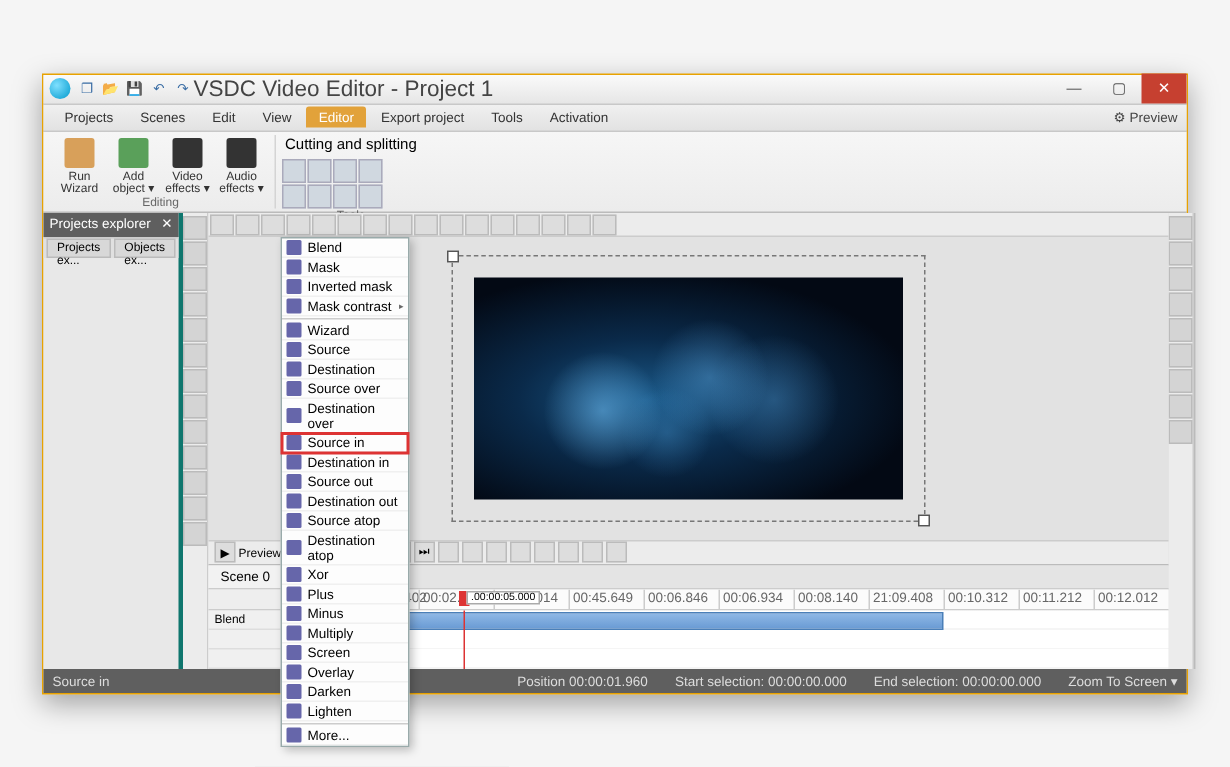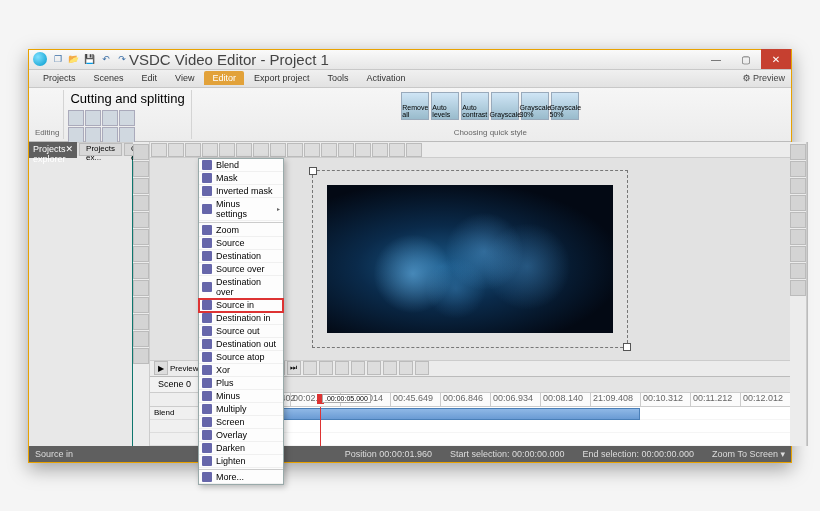--- a/index.html
+++ b/index.html
@@ -23,21 +23,21 @@
 .rgroup:last-child{border-right:none}
 .rbig{display:flex;flex-direction:column;align-items:center;width:36px;padding-top:2px}
 .rbig .ic{width:20px;height:20px;background:#6b8fb5;border-radius:2px;margin-bottom:2px}
 .rbig .lab{font-size:8px;color:#333;text-align:center;line-height:1}
 .rsmall{display:flex;flex-wrap:wrap;width:76px;gap:1px;padding-top:3px}
 .rsmall span{width:16px;height:16px;background:#d0d8e0;border:1px solid #aab;font-size:8px;display:flex;align-items:center;justify-content:center}
 .rgrp-label{font-size:8px;color:#666;margin-top:auto;padding-bottom:2px}
 .thumbs{display:flex;gap:2px;padding-top:2px}
 .thumb{width:28px;height:28px;background:linear-gradient(#cfe5f5,#9bc);border:1px solid #9ab;font-size:7px;display:flex;align-items:flex-end;justify-content:center;line-height:1;padding-bottom:1px}
 .mainrow{flex:1;display:flex;min-height:0}
-.leftpanel{width:104px;background:#e8e8e8;border-right:1px solid #0f766e;display:flex;flex-direction:row}
+.leftpanel{width:104px;background:#e8e8e8;border-right:3px solid #0f766e;display:flex;flex-direction:column}
 .panelhead{height:16px;background:#5f5f5f;color:#fff;font-size:9px;padding:2px 4px;display:flex;justify-content:space-between}
 .tree{padding:4px;font-size:9px;color:#333;background:#fff;flex:1}
 .tree .t1{padding-left:0}
 .tree .t2{padding-left:14px}
 .vtb{width:18px;background:#ececec;border-right:1px solid #ccc;display:flex;flex-direction:column;gap:1px;padding-top:2px}
 .vtb span{width:16px;height:16px;margin:0 auto;background:#d4d4d4;border:1px solid #bbb;font-size:8px}
 .center{flex:1;display:flex;flex-direction:column;background:#e0e0e0;position:relative}
 .ctoptb{height:16px;background:#ececec;display:flex;gap:1px;padding:1px;border-bottom:1px solid #ccc}
 .ctoptb span{width:16px;height:14px;background:#ddd;border:1px solid #bbb}
 .canvaswrap{flex:1;background:#e2e2e2;display:flex;align-items:center;justify-content:center;position:relative}
@@ -110,48 +110,55 @@
     <span class="mitem active">Editor</span>
     <span class="mitem">Export project</span>
     <span class="mitem">Tools</span>
     <span class="mitem">Activation</span>
     <span class="spacer"></span>
     <span class="opt">⚙ <span>Preview</span></span>
   </div>
 
   <div class="ribbon">
     <div class="rgroup">
+      <div style="display:flex">
+        <div class="rbig">
+            <div class="ic" style="background:#d8a05a"></div>
+            <div class="lab">Run Wizard</div>
+          </div>
+        <div class="rbig">
+            <div class="ic" style="background:#5aa05a"></div>
+            <div class="lab">Add object ▾</div>
+          </div>
+        <div class="rbig">
+            <div class="ic" style="background:#333"></div>
+            <div class="lab">Video effects ▾</div>
+          </div>
+        <div class="rbig">
+            <div class="ic" style="background:#333"></div>
+            <div class="lab">Audio effects ▾</div>
+          </div>
+      </div>
       <div class="rgrp-label">Editing</div>
     </div>
     <div class="rgroup">
       <div style="display:flex;flex-direction:column">
-        <div style="font-size:13px;padding:1px 2px">Cutting and splitting</div>
+        <div style="font-size:10px;padding:1px 2px">Cutting and splitting</div>
         <div class="rsmall">
           <span></span>
             <span></span>
             <span></span>
             <span></span>
           <span></span>
             <span></span>
             <span></span>
             <span></span>
         </div>
       </div>
       <div class="rgrp-label">Tools</div>
-    </div>
-    <div class="rgroup" style="flex:1">
-      <div class="thumbs">
-        <div class="thumb">Remove all</div>
-        <div class="thumb">Auto levels</div>
-        <div class="thumb">Auto contrast</div>
-        <div class="thumb">Grayscale</div>
-        <div class="thumb">Grayscale 30%</div>
-        <div class="thumb">Grayscale 50%</div>
-      </div>
-      <div class="rgrp-label">Choosing quick style</div>
     </div>
   </div>
 
   <div class="mainrow">
     <div class="leftpanel">
       <div class="panelhead">
           <span>Projects explorer</span>
           <span>✕</span>
         </div>
       <div class="tabsbottom">
@@ -207,27 +214,27 @@
             <div class="dditem">
               <span class="ddic"></span>
               <span class="ddname">Mask</span>
             </div>
             <div class="dditem">
               <span class="ddic"></span>
               <span class="ddname">Inverted mask</span>
             </div>
             <div class="dditem">
               <span class="ddic"></span>
-              <span class="ddname">Minus settings</span>
+              <span class="ddname">Mask contrast</span>
               <span class="ddarrow">▸</span>
             </div>
             <div class="ddsep"></div>
             <div class="dditem">
               <span class="ddic"></span>
-              <span class="ddname">Zoom</span>
+              <span class="ddname">Wizard</span>
             </div>
             <div class="dditem">
               <span class="ddic"></span>
               <span class="ddname">Source</span>
             </div>
             <div class="dditem">
               <span class="ddic"></span>
               <span class="ddname">Destination</span>
             </div>
             <div class="dditem">
@@ -250,20 +257,24 @@
               <span class="ddic"></span>
               <span class="ddname">Source out</span>
             </div>
             <div class="dditem">
               <span class="ddic"></span>
               <span class="ddname">Destination out</span>
             </div>
             <div class="dditem">
               <span class="ddic"></span>
               <span class="ddname">Source atop</span>
+            </div>
+            <div class="dditem">
+              <span class="ddic"></span>
+              <span class="ddname">Destination atop</span>
             </div>
             <div class="dditem">
               <span class="ddic"></span>
               <span class="ddname">Xor</span>
             </div>
             <div class="dditem">
               <span class="ddic"></span>
               <span class="ddname">Plus</span>
             </div>
             <div class="dditem">

